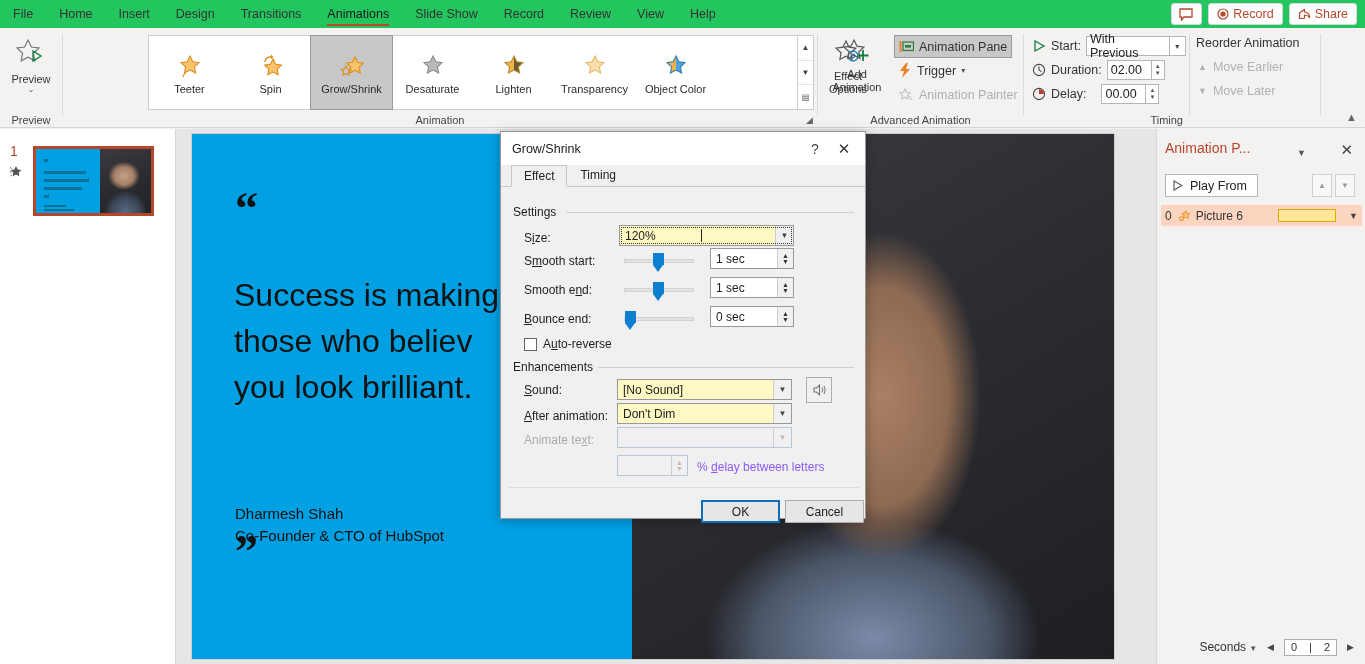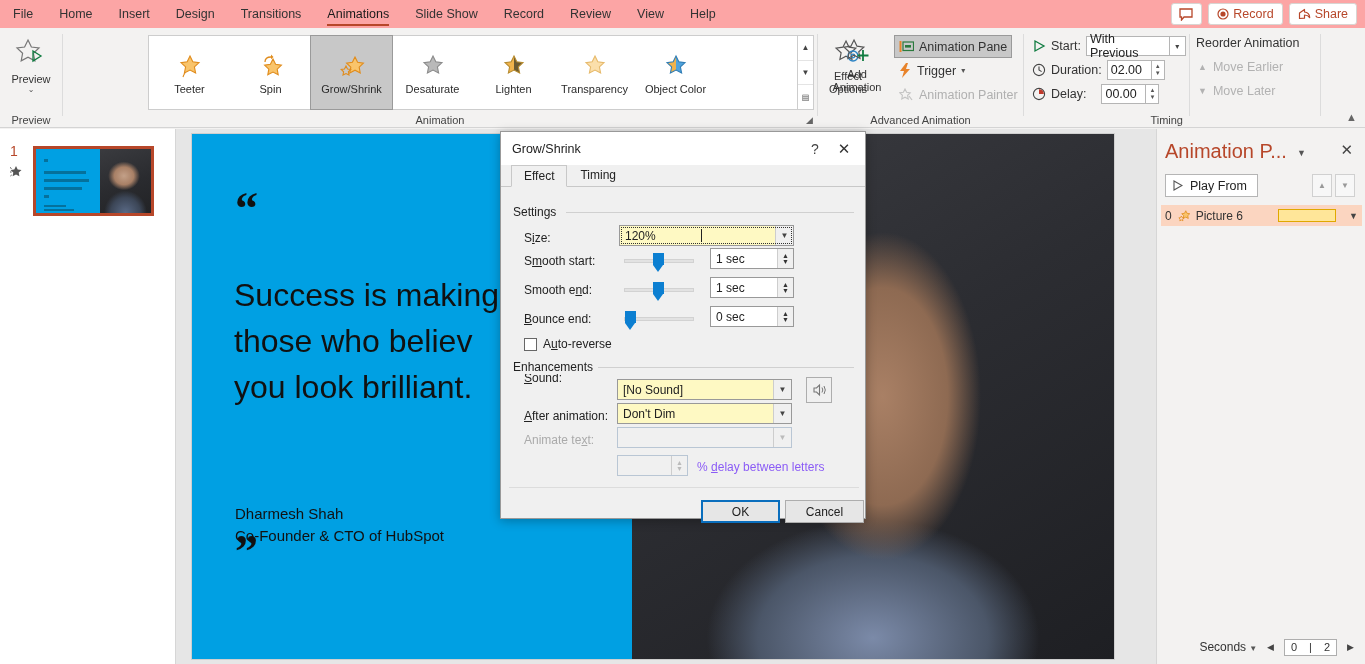--- a/index.html
+++ b/index.html
@@ -8,21 +8,21 @@
     font-family: "Liberation Sans", sans-serif;
     background: #f3f2f1;
     overflow: hidden;
     -webkit-font-smoothing: antialiased;
   }
   #app { position: relative; width: 1365px; height: 664px; }
 
   
   .menubar {
     position: absolute; top: 0; left: 0; width: 1365px; height: 28px;
-    background: #fca5a5; display: flex; align-items: center;
+    background: #22c55e; display: flex; align-items: center;
   }
   .menu-item {
     font-size: 12.5px; color: #333; padding: 0 13px; height: 28px;
     line-height: 28px; cursor: default; white-space: nowrap;
   }
   .menu-item.active { color: #1a1a1a; position: relative; }
   .menu-item.active::after {
     content: ""; position: absolute; left: 13px; right: 13px; bottom: 2px;
     height: 2.5px; background: #b7472a;
   }
@@ -204,21 +204,21 @@
     position: absolute; top: 369px; left: 43px; font-size: 15px;
     line-height: 22px; color: #111; white-space: pre-line;
   }
 
   
   .animpane {
     position: absolute; top: 129px; left: 1156px; width: 209px; height: 535px;
     background: #f3f2f1; border-left: 1px solid #d6d6d6;
   }
   .ap-title {
-    position: absolute; top: 11px; left: 8px; font-size: 20px; color: #b7472a;
+    position: absolute; top: 11px; left: 8px; font-size: 14px; color: #b7472a;
     white-space: nowrap;
     text-align: right;
   }
   .ap-dd { position: absolute; top: 19px; left: 140px; font-size: 9px; color: #555; }
   .ap-close { position: absolute; top: 12px; right: 12px; font-size: 15px; color: #444; }
   .playfrom {
     position: absolute; top: 45px; left: 8px; height: 23px; border: 1px solid #b5b5b5;
     background: #fff; display: flex; align-items: center; gap: 7px;
     padding: 0 10px 0 7px; font-size: 12.5px; color: #222;
   }
@@ -738,21 +738,21 @@
       </div>
 
       <div class="chkrow" style="left:23px; top:150px;">
         <span class="chkbox"></span>
         <span class="fld-label" style="position:static;">A<span class="u">u</span>to-reverse</span>
       </div>
 
       <div class="group-label" style="left:12px; top:173px;">Enhancements</div>
       <div class="group-line" style="left:96px; top:180px; width:257px;"></div>
 
-      <div class="fld-label" style="left:23px; top:184px;text-align:right;">
+      <div class="fld-label" style="left:23px; top:196px;text-align:right;">
         <span class="u">S</span>ound:
       </div>
       <div class="combo" style="left:116px; top:192px; width:175px;">
         <span class="val">[No Sound]</span>
         <span class="arw">▼</span>
       </div>
       <div class="sndbtn" style="left:305px; top:190px;">
         <svg width="15" height="14" viewBox="0 0 15 14">
           <path d="M2 5h2.5L7.5 2v10L4.5 9H2z" fill="none" stroke="#777" stroke-width="1.1"></path>
           <path d="M10 4.5q1.6 2.5 0 5" fill="none" stroke="#777" stroke-width="1"></path>

